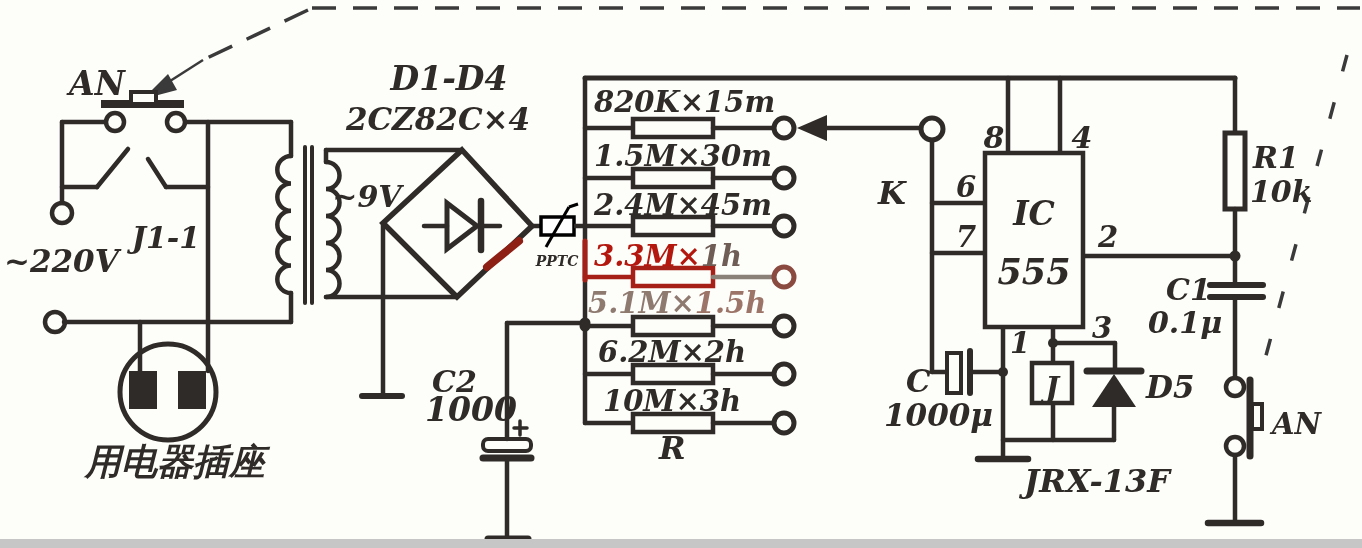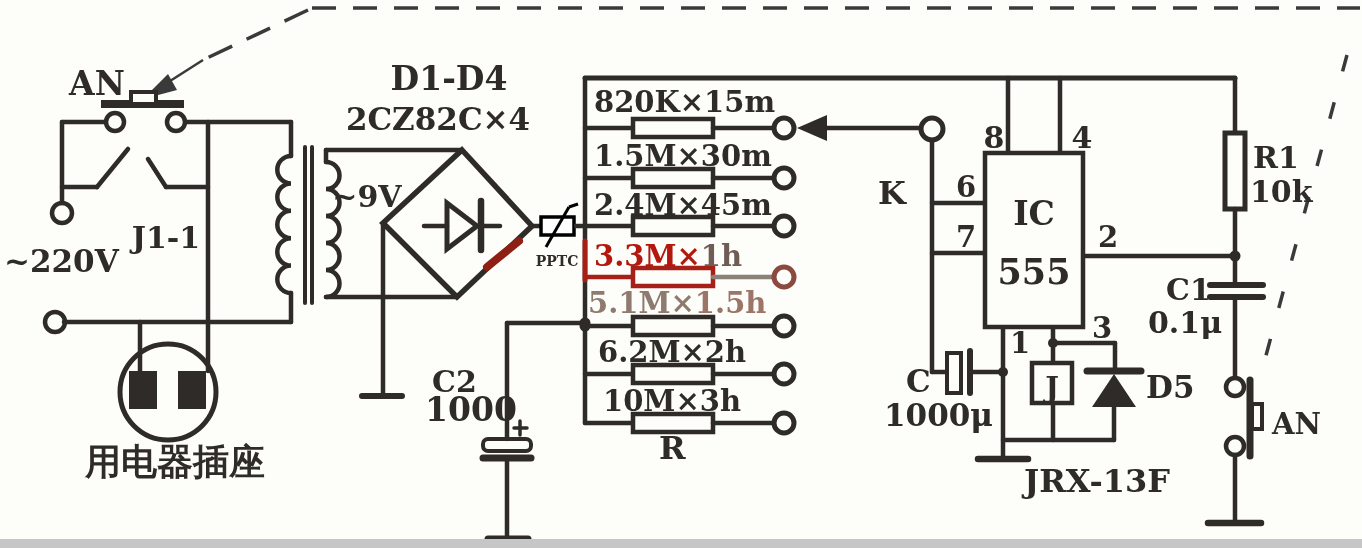--- a/index.html
+++ b/index.html
@@ -1,17 +1,17 @@
 <!DOCTYPE html>
 <html><head>
 <meta charset="utf-8">
 <style>
   html,body{margin:0;padding:0;background:#ffffff;}
   .page{position:relative;width:1362px;height:548px;background:#fdfdfa;overflow:hidden;
-        font-family:"DejaVu Serif","Liberation Serif",serif;}
+        font-family:"DejaVu Serif","Liberation Serif",serif;font-style:italic;}
   svg{position:absolute;left:0;top:0;}
   .t{font-family:"DejaVu Serif","Liberation Serif",serif;font-weight:700;fill:#2e2b28;}
   .tc{font-family:"DejaVu Sans","Liberation Sans",sans-serif;font-weight:700;fill:#2e2b28;}
 </style>
 </head>
 <body>
 
 <div class="page">
 <svg width="1362" height="548" viewBox="0 0 1362 548">
 

